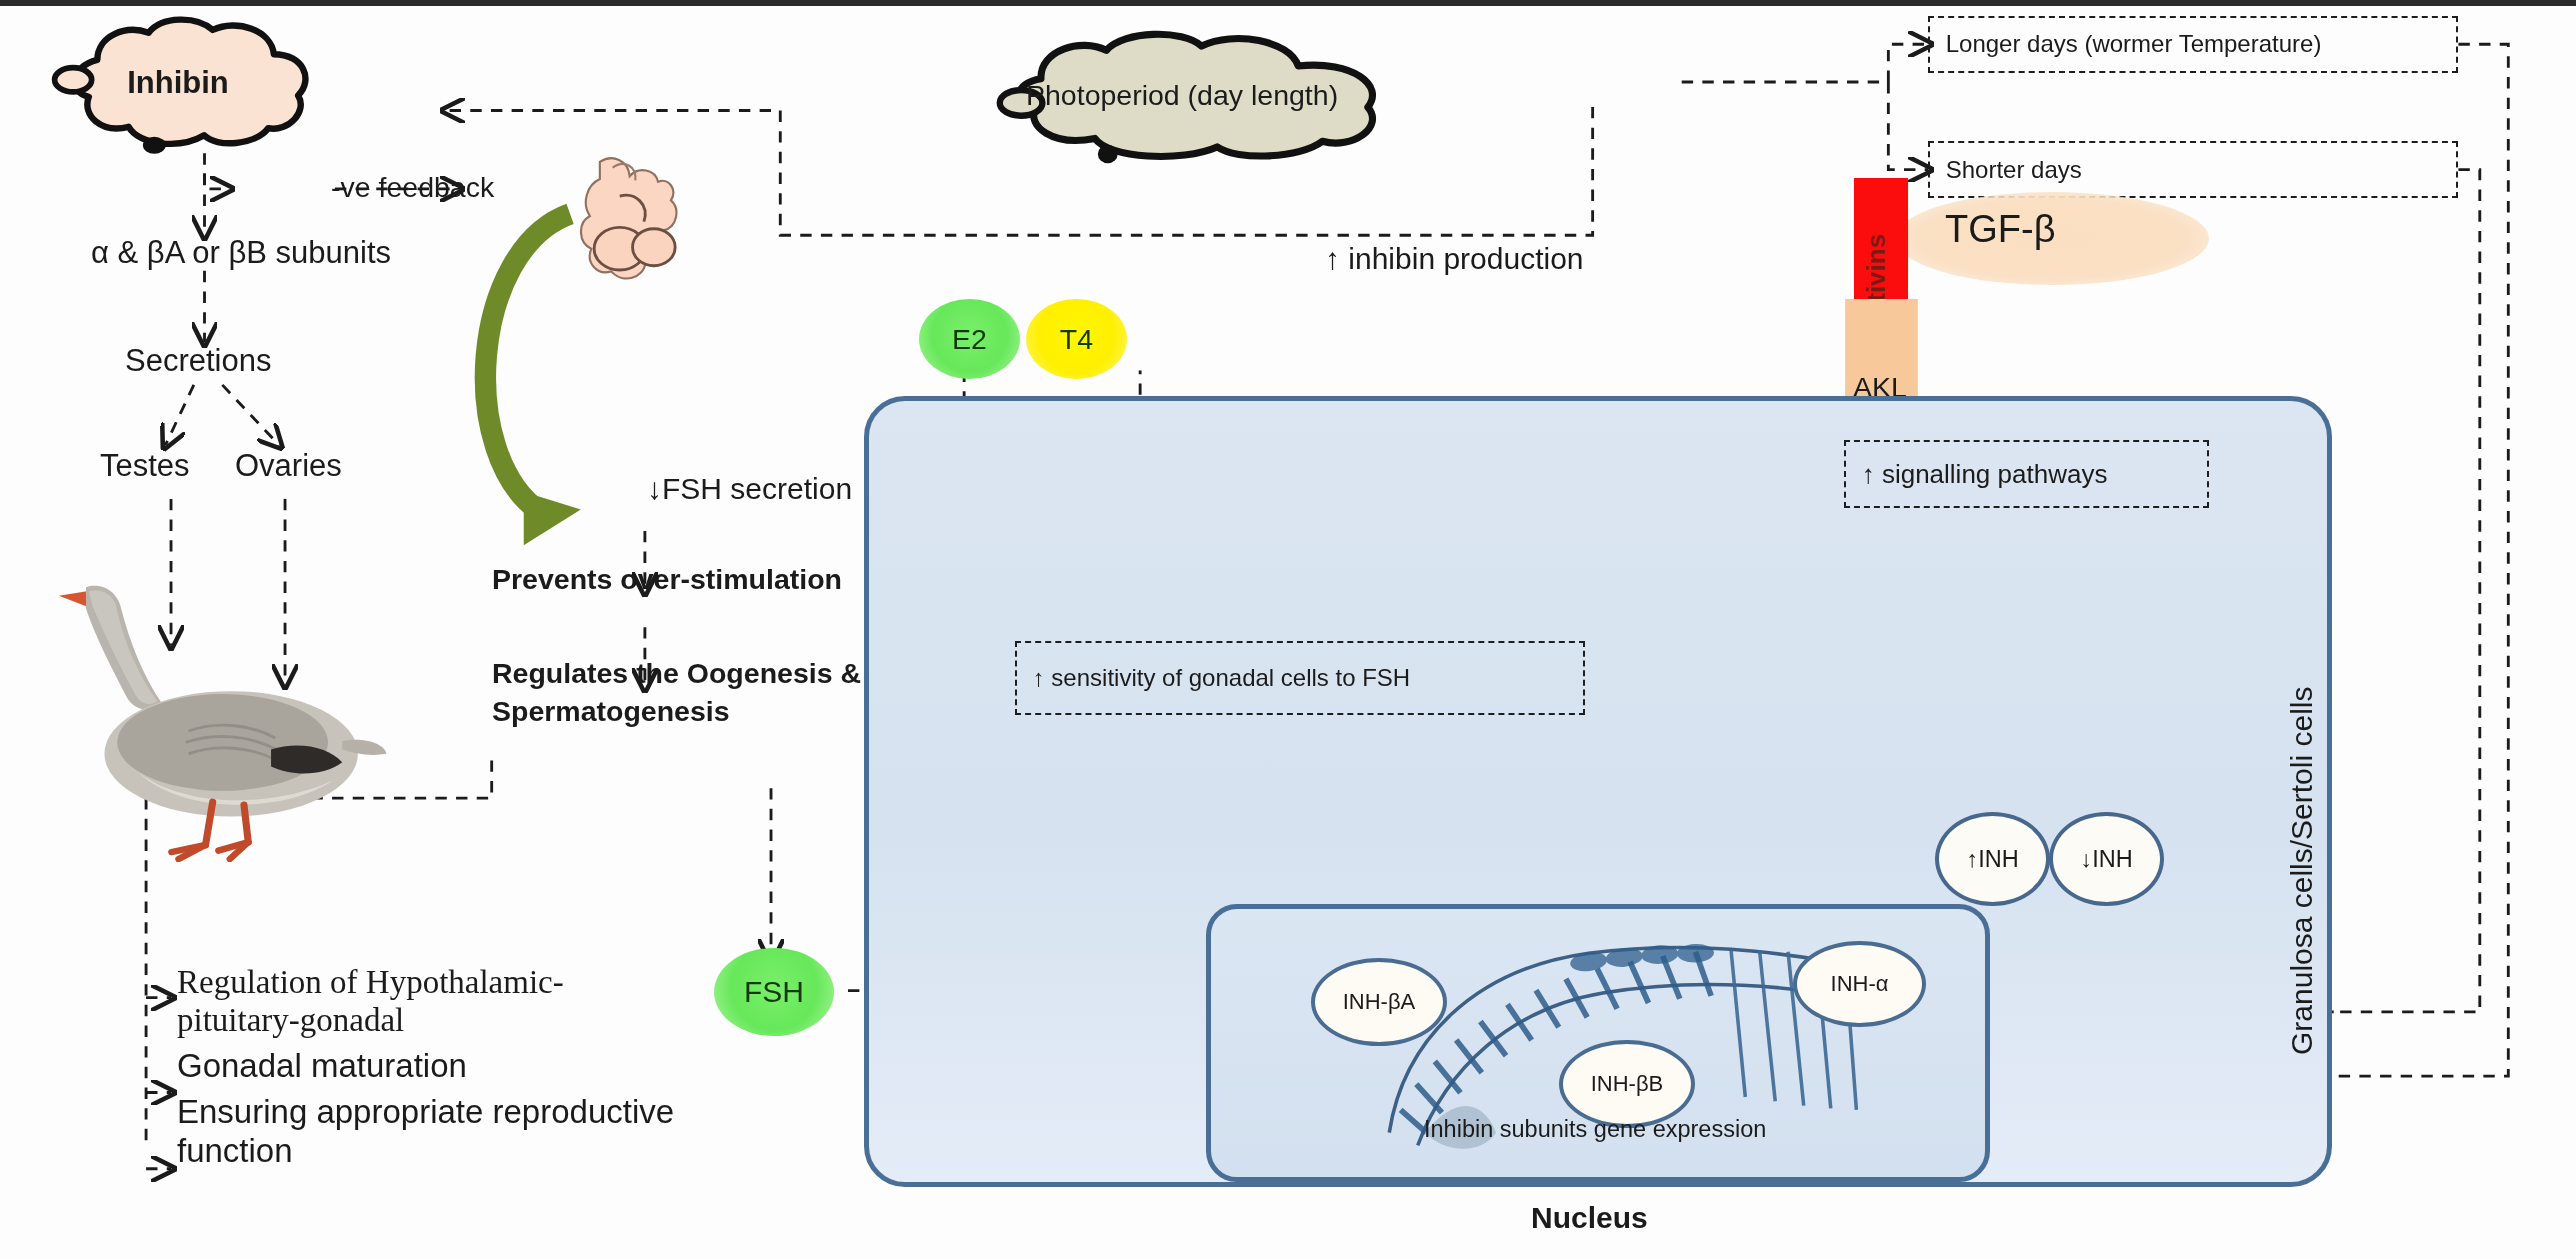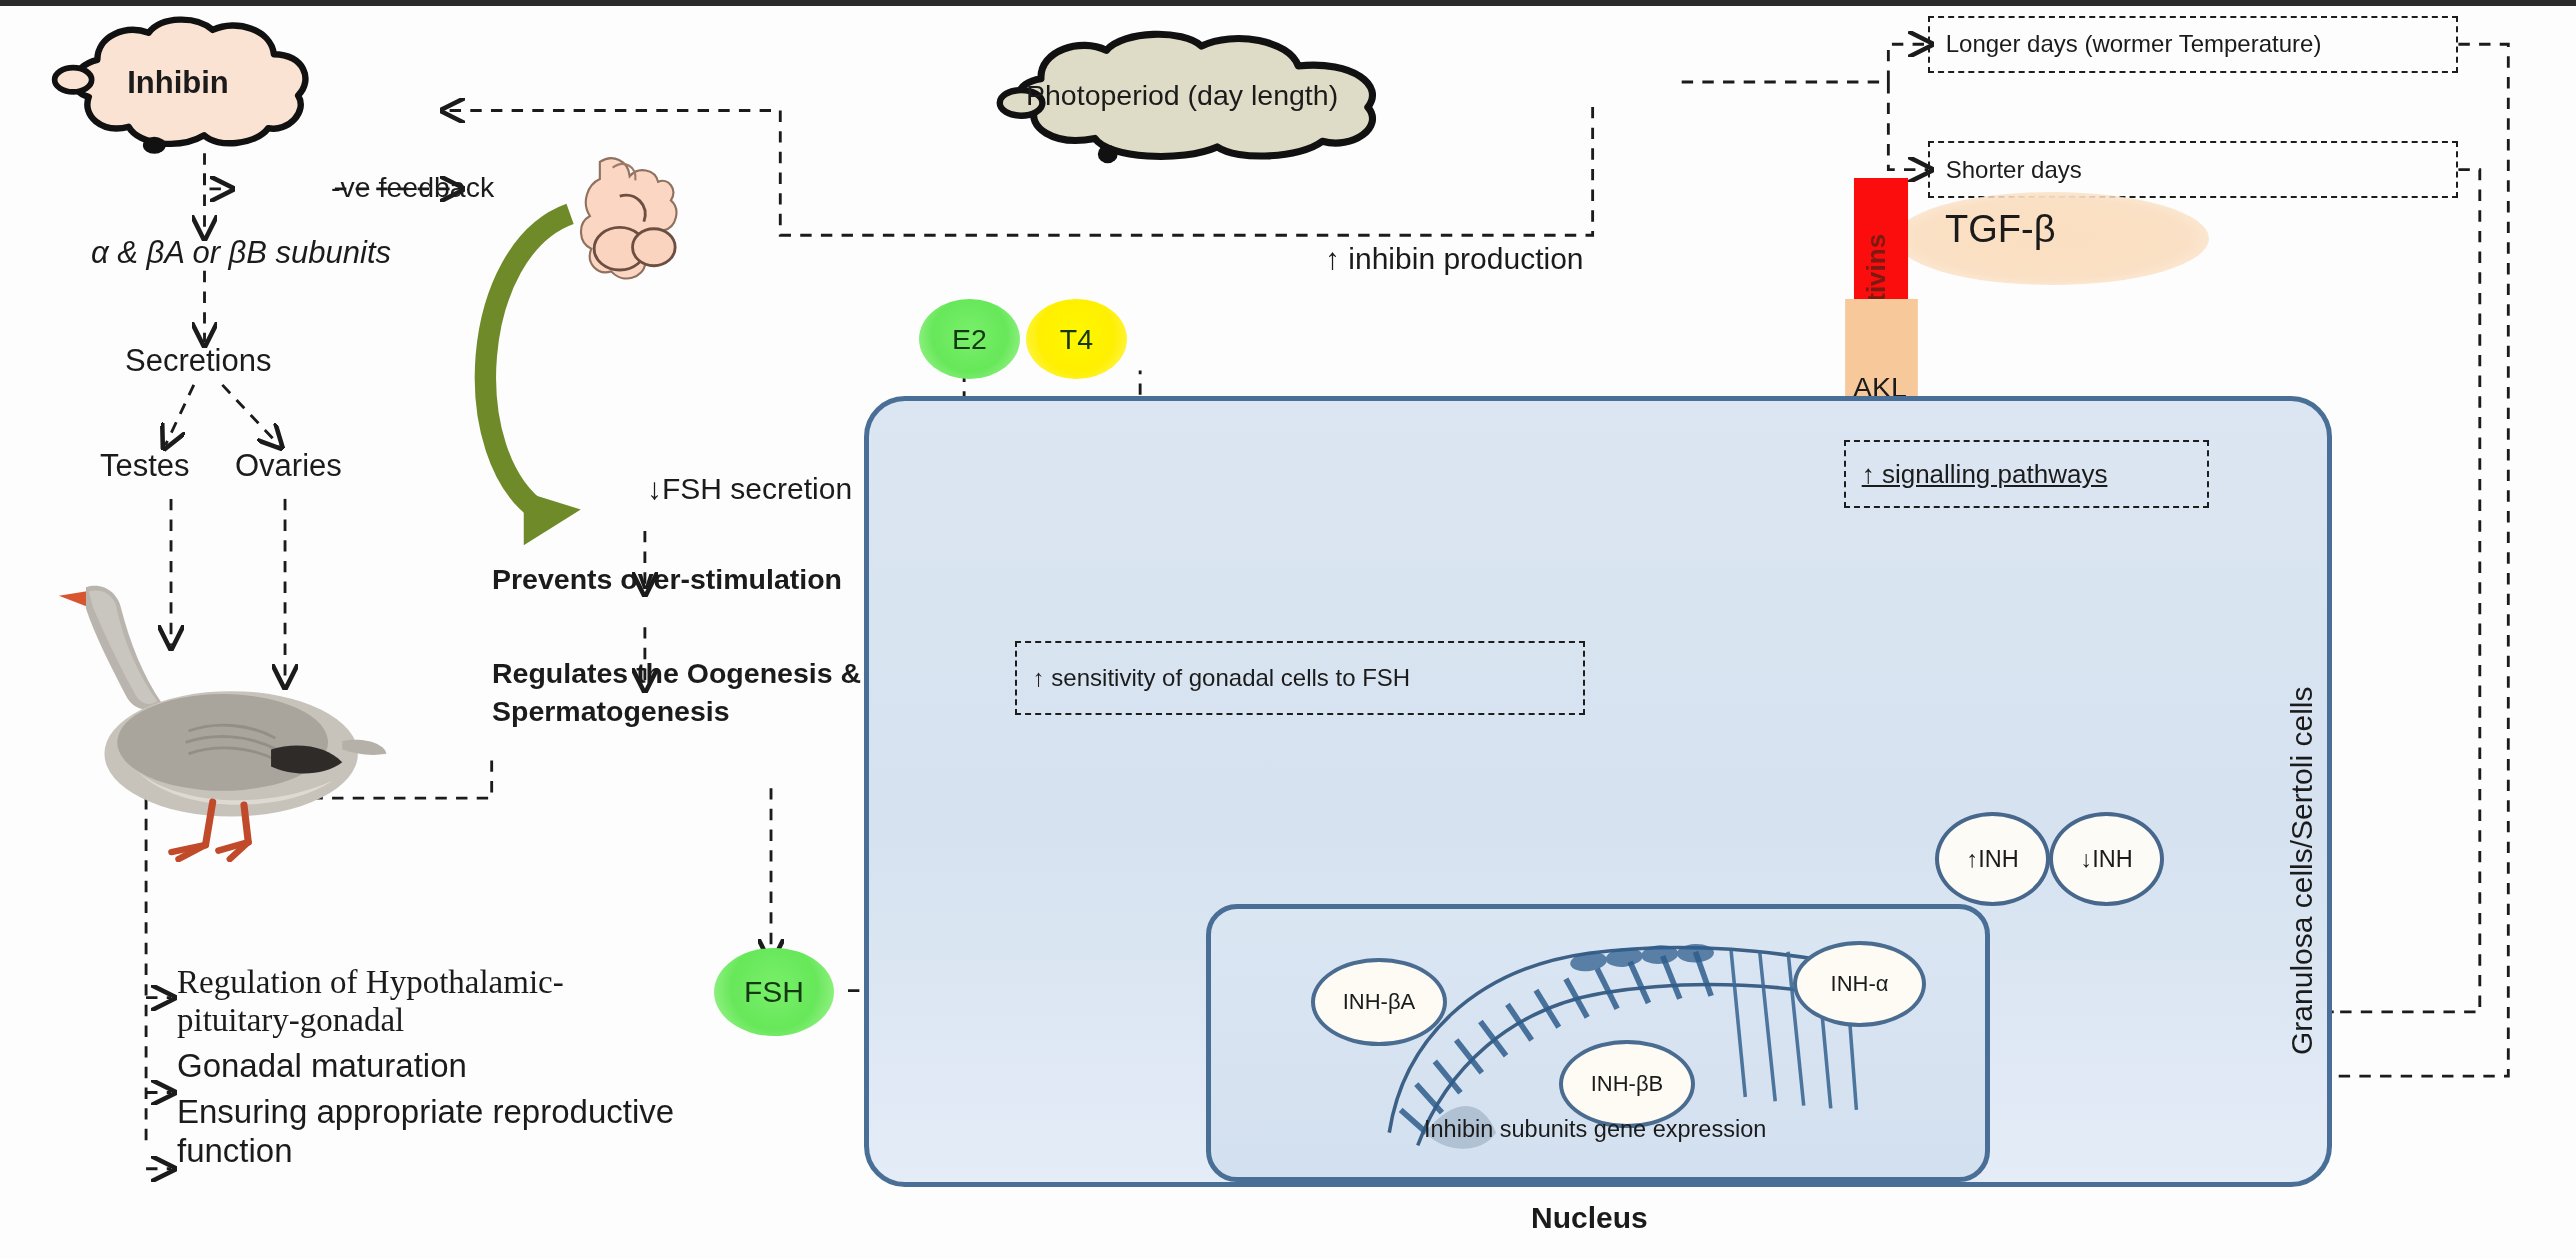--- a/index.html
+++ b/index.html
@@ -200,21 +200,21 @@
       <ellipse cx="62" cy="92" rx="26" ry="17" fill="#fae3d2" stroke="#111111" stroke-width="8"></ellipse>
       <ellipse cx="176" cy="184" rx="16" ry="12" fill="#111111"></ellipse>
     </svg>
     <div class="lbl">
       <span class="txt b" style="font-size:31px;padding-bottom:5.7px;">Inhibin</span>
     </div>
   </div>
 
   <span class="abs txt" style="left:331px;top:171px;font-size:28.5px;">-ve feedback</span>
 
-  <span class="abs txt" style="left:91px;top:235px;font-size:31px;font-style:italic;">α &amp; βA or βB subunits</span>
+  <span class="abs txt" style="left:91px;top:235px;font-size:31px;">α &amp; βA or βB subunits</span>
 
   <span class="abs txt" style="left:125px;top:343px;font-size:31px;">Secretions</span>
 
   <span class="abs txt" style="left:100px;top:448px;font-size:31px;">Testes</span>
 
   <span class="abs txt" style="left:235px;top:448px;font-size:31px;">Ovaries</span>
 
   <span class="abs txt" style="left:647px;top:472px;font-size:30px;">↓FSH secretion</span>
 
   <span class="abs txt b" style="left:492px;top:563px;font-size:28.5px;">Prevents over-stimulation</span>
@@ -368,21 +368,21 @@
   <span class="abs txt b" style="left:1531px;top:1201px;font-size:30px;">Nucleus</span>
 
   <div class="inhcirc" style="left:1935px;top:812px;width:107px;height:86px;">
     <span>↑INH</span>
   </div>
   <div class="inhcirc" style="left:2049px;top:812px;width:107px;height:86px;">
     <span>↓INH</span>
   </div>
 
   <div class="dbox" style="left:1844px;top:440px;width:365px;height:68px;">
-    <span class="txt in" style="font-size:26px;text-decoration:underline;">↑ signalling pathways</span>
+    <span class="txt in" style="font-size:26px;">↑ signalling pathways</span>
   </div>
 
   <div class="dbox" style="left:1015px;top:641px;width:570px;height:74px;">
     <span class="txt in" style="font-size:24px;">↑ sensitivity of gonadal cells to FSH</span>
   </div>
 
 
   <div class="blob e2" style="left:919px;top:299px;width:101px;height:80px;">
     <span>E2</span>
   </div>

